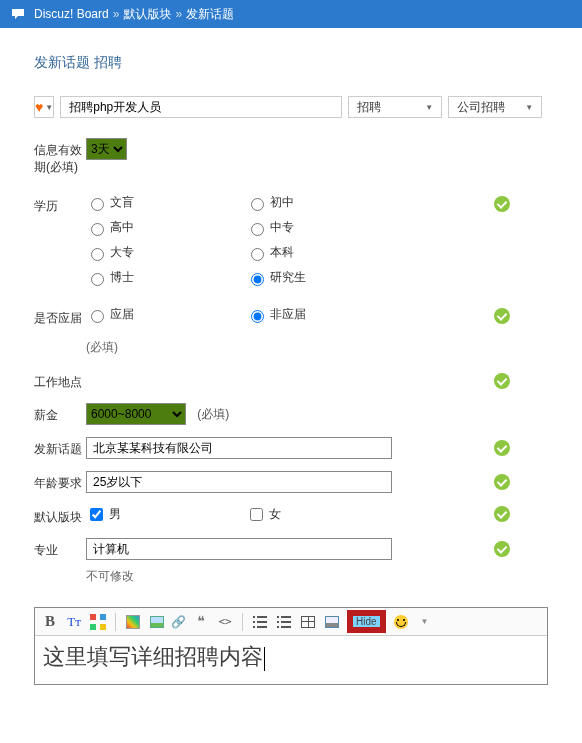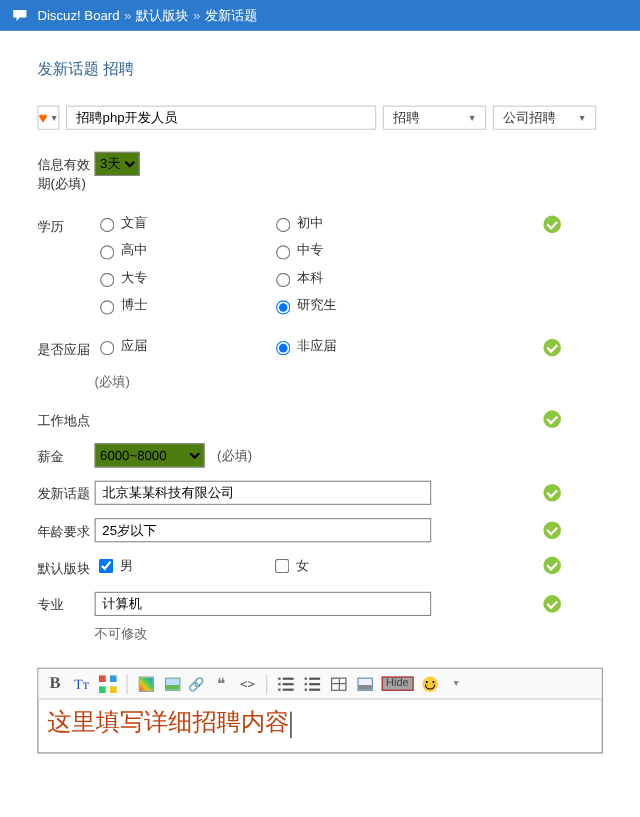--- a/index.html
+++ b/index.html
@@ -46,26 +46,26 @@
   .paint { background:linear-gradient(45deg,#e74c3c,#f1c40f,#2ecc71,#3498db); width:14px;height:14px;border:1px solid #999; }
   .img-icon { width:14px;height:12px;border:1px solid #5a8; background:linear-gradient(to top,#6b5 40%,#bdf 40%); position:relative; }
   .link-icon { width:14px; font-size:12px; color:#555; }
   .quote-icon { font-family:serif; font-size:14px; color:#777; }
   .code-icon { font-family:monospace; font-size:11px; color:#555; }
   .list-icon { width:14px; height:12px; display:flex; flex-direction:column; justify-content:space-between; }
   .list-icon .li { display:flex; align-items:center; }
   .list-icon .dot{width:2px;height:2px;background:#555;margin-right:2px}
   .list-icon .ln{height:2px;background:#555;flex:1}
   .table-icon{width:14px;height:12px;border:1px solid #555;background:linear-gradient(#555,#555) center/1px 100% no-repeat,linear-gradient(#555,#555) center/100% 1px no-repeat;}
-  .hide-btn{font-size:10px;border:1px solid #b91c1c;padding:0 3px;color:#444;background:#a3a3a3}
+  .hide-btn{font-size:10px;border:6px solid #b91c1c;padding:0 3px;color:#444;background:#7dd3fc}
   .smiley{width:14px;height:14px;border-radius:50%;background:#ffcc33;position:relative}
   .smiley::before{content:"";position:absolute;width:2px;height:2px;background:#000;border-radius:50%;top:4px;left:3px;box-shadow:6px 0 #000}
   .smiley::after{content:"";position:absolute;width:8px;height:4px;border:1px solid #000;border-top:none;border-radius:0 0 8px 8px;top:7px;left:2px}
   .dd{font-size:8px;color:#888}
-  .editor-body { min-height:48px; padding:6px 8px; font-size:22px; font-family:"SimSun","宋体",serif; color:#c2410c; position:relative; }
+  .editor-body { min-height:48px; padding:6px 8px; font-size:22px; font-family:"SimSun","宋体",serif; color:#404040; position:relative; }
   .caret { display:inline-block; width:1px; height:24px; background:#000; vertical-align:middle; margin-left:1px; }
 </style>
 </head>
 <body>
 
 <div class="topbar">
   <span class="chat">
     <svg viewBox="0 0 16 16">
         <path fill="#fff" d="M2 3h12v7H8l-3 3v-3H2z"></path>
       </svg>

